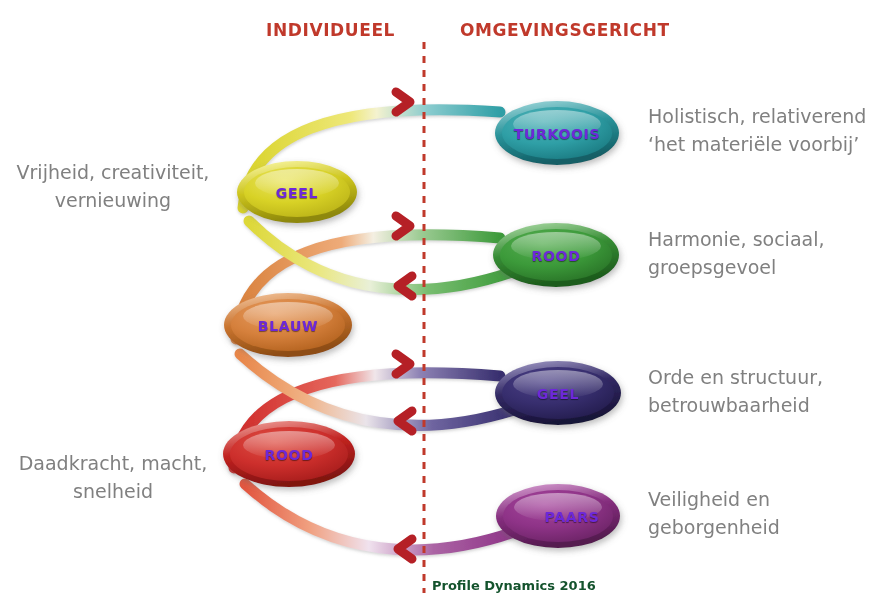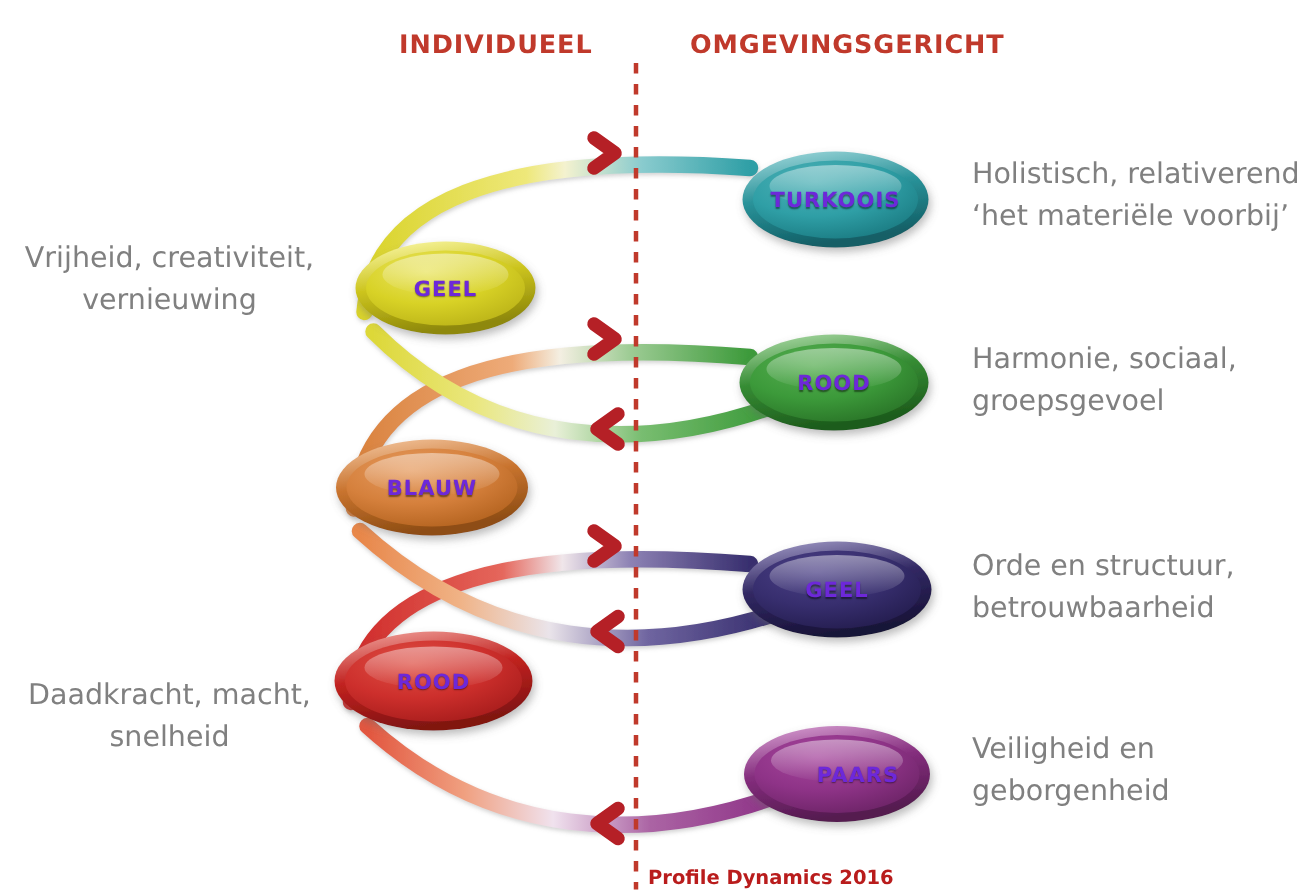--- a/index.html
+++ b/index.html
@@ -19,21 +19,21 @@
   #hdr-omg{left:460px;top:4px;text-align:center;}
 
   .side-label{
     position:absolute;color:#808080;font-size:19px;line-height:1.45;
     white-space:pre-line;
   }
   .side-label.left{text-align:center;}
   .side-label.right{text-align:left;}
 
   .footer-note{
-    position:absolute;left:432px;top:562px;color:#b91c1c;
+    position:absolute;left:432px;top:562px;color:#14532d;
     font-size:13px;font-weight:bold;white-space:nowrap;
   }
 
   .bubble-label{
     position:absolute;color:#6d28d9;font-weight:bold;font-size:14px;
     letter-spacing:.7px;white-space:nowrap;
     transform:translate(-50%,-50%);
     text-shadow:0 1px 1px rgba(0,0,0,.45);
     pointer-events:none;
   }

